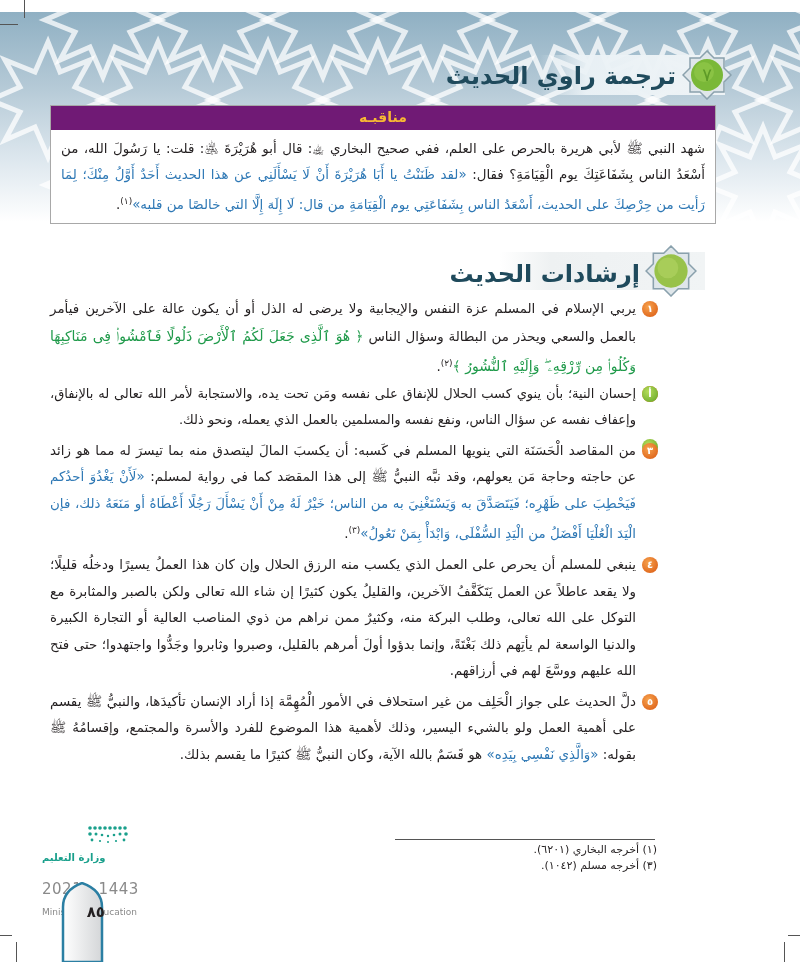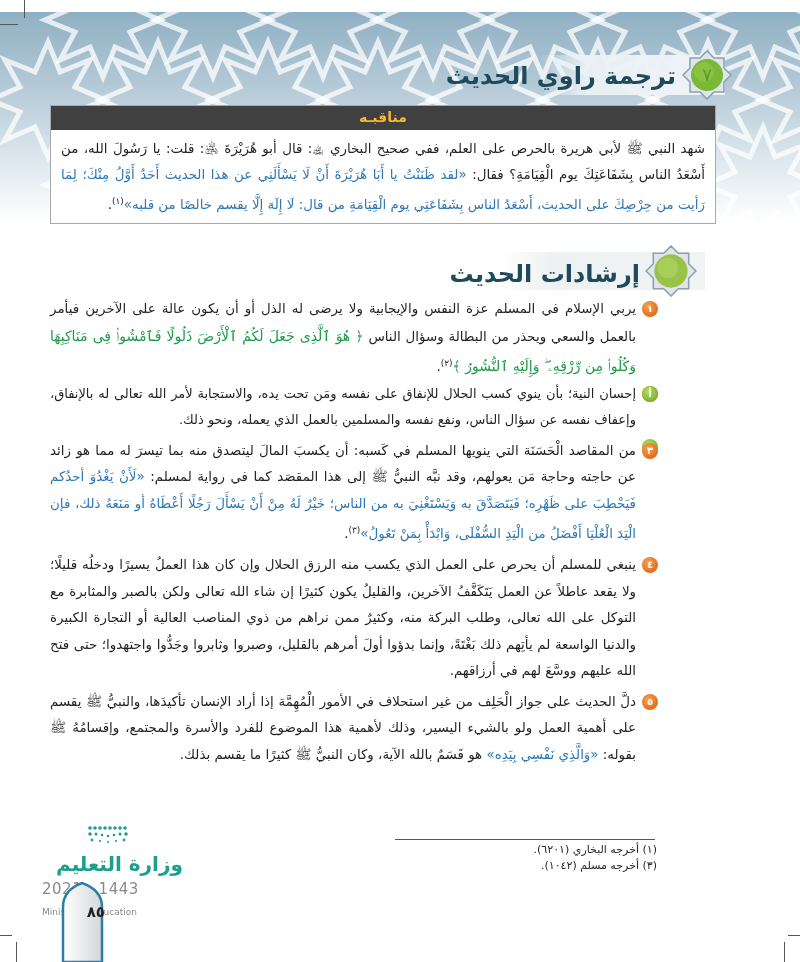--- a/index.html
+++ b/index.html
@@ -6,38 +6,38 @@
   body{width:800px;height:962px;position:relative;overflow:hidden;background:#ffffff;font-family:"DejaVu Sans",sans-serif;color:#231f20;}
   .banner{position:absolute;left:0;top:12px;width:800px;height:210px;
     background:linear-gradient(180deg,#8fb0c3 0%,#b4c9d6 35%,#dde7ee 70%,#ffffff 100%);}
   .banner svg{position:absolute;left:0;top:0;width:800px;height:210px;}
   .crop{position:absolute;background:#555;}
   .title1-bar{position:absolute;left:540px;top:55px;width:185px;height:40px;
     background:linear-gradient(90deg,rgba(255,255,255,0) 0%,rgba(235,242,246,.95) 25%,#eef3f6 100%);}
   .title-text{position:absolute;font-family:"DejaVu Sans",sans-serif;font-weight:bold;font-size:24px;color:#1f4a5c;direction:rtl;white-space:nowrap;}
   .medal{position:absolute;width:50px;height:50px;}
   .box{position:absolute;left:50px;top:105px;width:664px;height:117px;border:1px solid #a8a8a8;background:#fff;}
-  .box-head{height:24px;background:#404040;position:relative;}
+  .box-head{height:24px;background:#701a75;position:relative;}
   .box-head span{position:absolute;left:0;right:0;top:3px;text-align:center;color:#f7b833;font-weight:bold;font-size:14px;direction:rtl;letter-spacing:1px;}
   .box-body{padding:6px 10px 0 10px;direction:rtl;font-size:13.4px;line-height:26px;text-align:justify;}
   .blue{color:#2e78b5;}
   .green{color:#1f9a4a;}
   .title2-bar{position:absolute;left:500px;top:252px;width:205px;height:38px;
     background:linear-gradient(90deg,rgba(255,255,255,0) 0%,#eef1f2 25%,#f1f4f5 100%);}
   .content{position:absolute;left:50px;top:296px;width:608px;direction:rtl;font-size:13.4px;line-height:26.5px;text-align:justify;}
   .item{position:relative;padding-right:22px;margin:0;}
   .sub{position:relative;padding-right:22px;margin:0;}
   .badge{position:absolute;right:0;top:5px;width:16px;height:16px;border-radius:50%;
     background:radial-gradient(circle at 40% 35%,#f7a24d,#d8560f);color:#fff;font-size:10px;font-weight:bold;line-height:16px;text-align:center;}
   .badge.g{background:radial-gradient(circle at 40% 35%,#b7dd5b,#5fa324);}
   .fn-line{position:absolute;left:395px;top:839px;width:260px;height:1px;background:#555;}
   .footnotes{position:absolute;left:395px;top:842px;width:262px;direction:rtl;font-size:11px;line-height:16px;color:#231f20;}
   .fn-row{display:flex;justify-content:flex-start;gap:40px;}
   .logo{position:absolute;left:40px;top:822px;width:95px;height:80px;}
-  .moe-ar{position:absolute;left:56px;top:852px;font-size:20px;color:#1aa08c;font-weight:bold;direction:rtl;}
+  .moe-ar{position:absolute;left:42px;top:852px;font-size:10px;color:#1aa08c;font-weight:bold;direction:rtl;}
   .moe-en{position:absolute;left:42px;top:871px;font-size:9px;color:#8a8a8a;margin-top:36px;}
   .moe-year{position:absolute;left:42px;top:880px;font-size:15px;color:#8a8a8a;letter-spacing:.5px;}
   .folio{position:absolute;left:60px;top:882px;width:45px;height:80px;}
   .folio-num{position:absolute;left:60px;top:903px;width:45px;font-weight:bold;font-size:15px;color:#231f20;direction:rtl;}
 </style>
 </head>
 <body>
 
 <div class="banner">
   <svg viewBox="0 0 800 210">
@@ -83,21 +83,21 @@
   <text x="25" y="31" text-anchor="middle" font-size="18" fill="#5d9a27" font-family="DejaVu Sans, sans-serif">٧</text>
 </svg>
 
 <div class="box">
   <div class="box-head">
     <span>مناقبـه</span>
   </div>
   <div class="box-body">
     <span>شهد النبي ﷺ لأبي هريرة بالحرص على العلم، ففي صحيح البخاري ﵀: قال أبو هُرَيْرَةَ ﵁: قلت: يا رَسُولَ الله، من</span>
     <span>أَسْعَدُ الناس بِشَفَاعَتِكَ يوم الْقِيَامَةِ؟ فقال: </span><span class="blue">«لقد ظَنَنْتُ يا أَبَا هُرَيْرَةَ أَنْ لَا يَسْأَلَنِي عن هذا الحديث أَحَدٌ أَوَّلُ مِنْكَ؛ لِمَا رَأيت</span>
-    <span class="blue">من حِرْصِكَ على الحديث، أَسْعَدُ الناس بِشَفَاعَتِي يوم الْقِيَامَةِ من قال: </span><span class="blue">لَا إِلَهَ إِلَّا يقسم خالصًا من قلبه»</span><sup style="font-size:9px;">(١)</sup><span>.</span>
+    <span class="blue">من حِرْصِكَ على الحديث، أَسْعَدُ الناس بِشَفَاعَتِي يوم الْقِيَامَةِ من قال: </span><span class="blue">لَا إِلَهَ إِلَّا التي خالصًا من قلبه»</span><sup style="font-size:9px;">(١)</sup><span>.</span>
   </div>
 </div>
 
 <div class="title2-bar"></div>
 <div class="title-text" style="left:520px;top:260px;width:120px;text-align:center;">إرشادات الحديث</div>
 <svg class="medal" style="left:645px;top:245px;width:52px;height:52px;" viewBox="0 0 50 50">
   <polygon points="25,1 32,8 42,8 42,18 49,25 42,32 42,42 32,42 25,49 18,42 8,42 8,32 1,25 8,18 8,8 18,8" fill="#dfe6ea" stroke="#8aa1ad" stroke-width="1.5"></polygon>
   <circle cx="25" cy="25" r="16" fill="#98c24a"></circle>
   <circle cx="22" cy="22" r="10" fill="#b2d364" opacity=".6"></circle>
 </svg>

